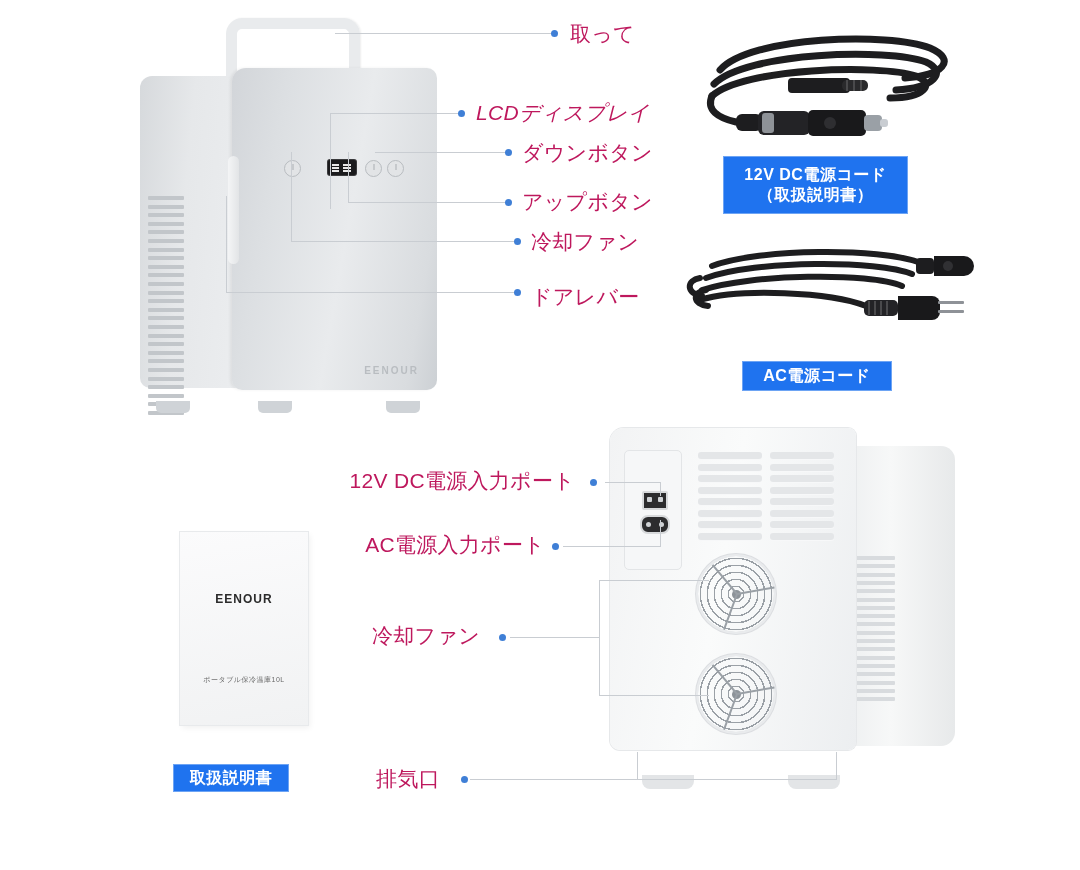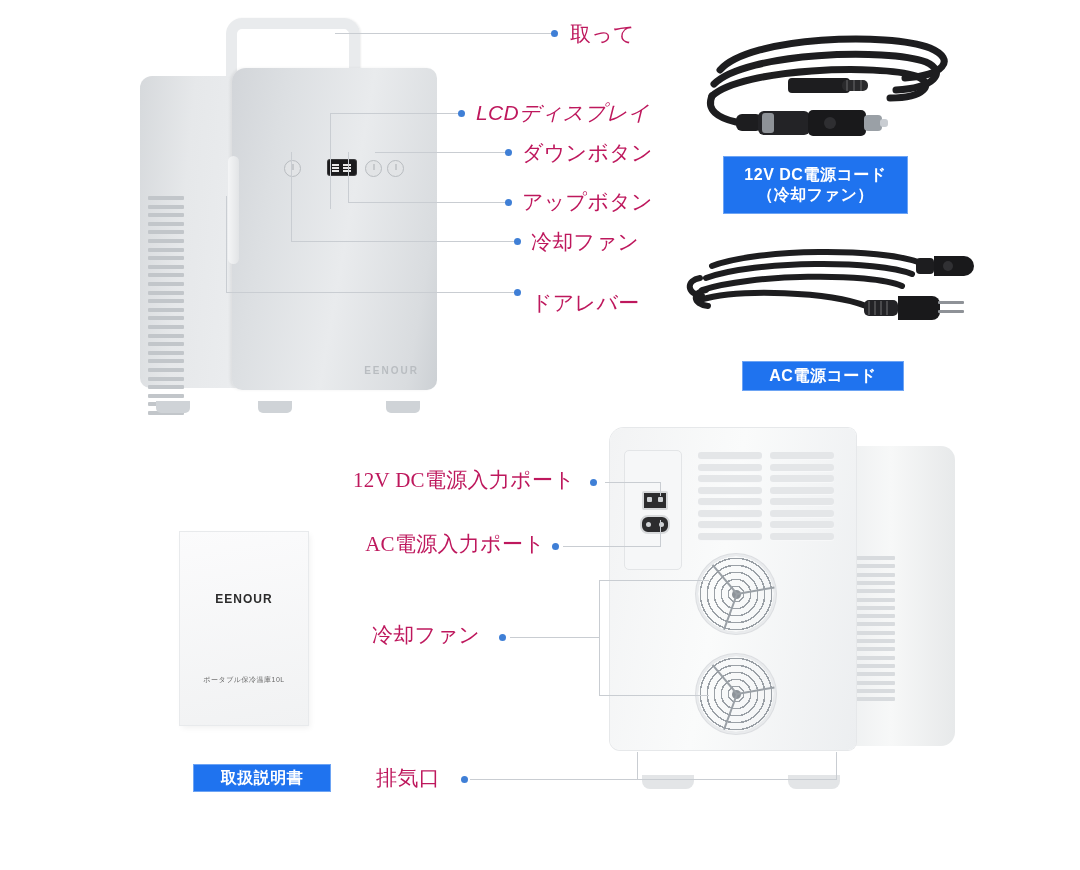--- a/index.html
+++ b/index.html
@@ -10,21 +10,21 @@
   }
   .stage{position:absolute;inset:0;}
   .abs{position:absolute;}
 
   
   .callout{
     position:absolute;font-size:21px;color:#be185d;white-space:nowrap;
     letter-spacing:.3px;line-height:1;
   }
   .callout.right{text-align:left;}
-  .callout.left{text-align:right;font-family:Liberation Serif, serif;}
+  .callout.left{text-align:right;}
 
   
   .lead{position:absolute;background:#c9cdd2;}
   .lead.h{height:1px;}
   .lead.v{width:1px;}
   .dot{position:absolute;width:7px;height:7px;border-radius:50%;
        background:#3f7fd6;}
 
   
   .badge{
@@ -229,21 +229,21 @@
   <div class="callout right" style="left:522px;top:191px;">アップボタン</div>
 
   <div class="lead v" style="left:291px;top:152px;height:89px;"></div>
   <div class="lead h" style="left:291px;top:241px;width:225px;"></div>
   <div class="dot" style="left:514px;top:238px;"></div>
   <div class="callout right" style="left:531px;top:231px;">冷却ファン</div>
 
   <div class="lead v" style="left:226px;top:196px;height:96px;"></div>
   <div class="lead h" style="left:226px;top:292px;width:290px;"></div>
   <div class="dot" style="left:514px;top:289px;"></div>
-  <div class="callout right" style="left:531px;top:292px;text-align:right;">ドアレバー</div>
+  <div class="callout right" style="left:531px;top:286px;text-align:right;">ドアレバー</div>
 
   <div class="cable-wrap" style="left:690px;top:18px;width:290px;height:122px;">
     <svg width="290" height="122" viewBox="0 0 290 122">
       <g fill="none" stroke="#1d1d1f" stroke-width="7" stroke-linecap="round">
         <path d="M30 52 C 60 18, 200 14, 240 30 C 268 42, 252 58, 215 60"></path>
         <path d="M24 66 C 56 34, 198 30, 236 44 C 258 54, 244 70, 206 72"></path>
         <path d="M22 78 C 52 50, 190 46, 226 58 C 246 66, 234 80, 200 80"></path>
       </g>
       <path d="M22 78 C 16 92, 28 100, 46 104" fill="none" stroke="#1d1d1f" stroke-width="7" stroke-linecap="round"></path>
 
@@ -262,21 +262,21 @@
         <rect x="118" y="92" width="58" height="26" rx="5" fill="#19191b"></rect>
         <circle cx="140" cy="105" r="6" fill="#2e2e31"></circle>
         <rect x="174" y="97" width="18" height="16" rx="4" fill="#9aa0a6"></rect>
         <rect x="190" y="101" width="8" height="8" rx="3" fill="#c9cdd2"></rect>
       </g>
     </svg>
   </div>
 
   <div class="badge" id="badge-dc" style="left:723px;top:156px;width:185px;height:58px;font-size:16px;flex-direction:column;">
     <div>12V DC電源コード</div>
-    <div>（冷却ファン）</div>
+    <div>（取扱説明書）</div>
   </div>
 
   <div class="cable-wrap" style="left:680px;top:240px;width:300px;height:110px;">
     <svg width="300" height="110" viewBox="0 0 300 110">
       <g fill="none" stroke="#1d1d1f" stroke-width="6" stroke-linecap="round">
         <path d="M32 26 C 80 8, 200 8, 238 22"></path>
         <path d="M26 38 C 76 20, 198 20, 232 34"></path>
         <path d="M22 50 C 70 34, 190 32, 222 46"></path>
         <path d="M20 60 C 60 48, 150 52, 186 66"></path>
         <path d="M20 38 C 6 40, 6 54, 22 56"></path>
@@ -297,31 +297,31 @@
           <rect x="200" y="61" width="2" height="14"></rect>
           <rect x="206" y="61" width="2" height="14"></rect>
         </g>
         <path d="M218 56 h34 a8 8 0 0 1 8 8 v8 a8 8 0 0 1 -8 8 h-34 z" fill="#19191b"></path>
         <rect x="258" y="61" width="26" height="3" rx="1" fill="#8e9297"></rect>
         <rect x="258" y="70" width="26" height="3" rx="1" fill="#8e9297"></rect>
       </g>
     </svg>
   </div>
 
-  <div class="badge" id="badge-ac" style="left:742px;top:361px;width:162px;height:30px;font-size:16px;">
+  <div class="badge" id="badge-ac" style="left:742px;top:361px;width:150px;height:30px;font-size:16px;">
     <span>AC電源コード</span>
   </div>
 
 
   <div id="manual">
     <div class="manual-logo">EENOUR</div>
     <div class="manual-sub">ポータブル保冷温庫10L</div>
   </div>
 
-  <div class="badge" id="badge-manual" style="left:173px;top:764px;width:138px;height:28px;font-size:16px;margin-left:20px;">
+  <div class="badge" id="badge-manual" style="left:173px;top:764px;width:116px;height:28px;font-size:16px;">
     <span>取扱説明書</span>
   </div>
 
   <div class="abs" id="fridge-rear">
     <div class="rear-side">
       <div class="rear-side-vents" id="rear-vents">
           <div class="rsv" style="top: 0px;"></div>
           <div class="rsv" style="top: 8.3px;"></div>
           <div class="rsv" style="top: 16.6px;"></div>
           <div class="rsv" style="top: 24.9px;"></div>

